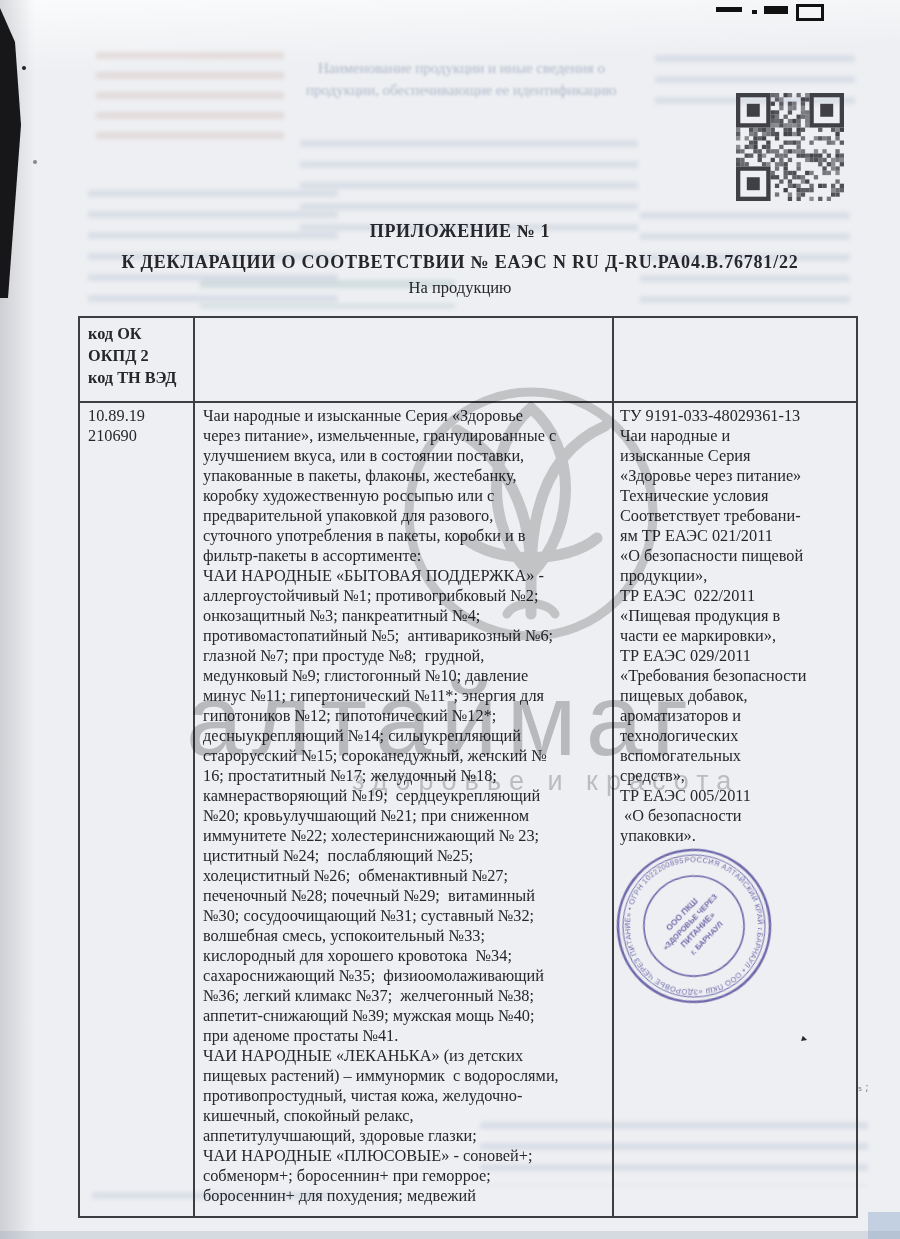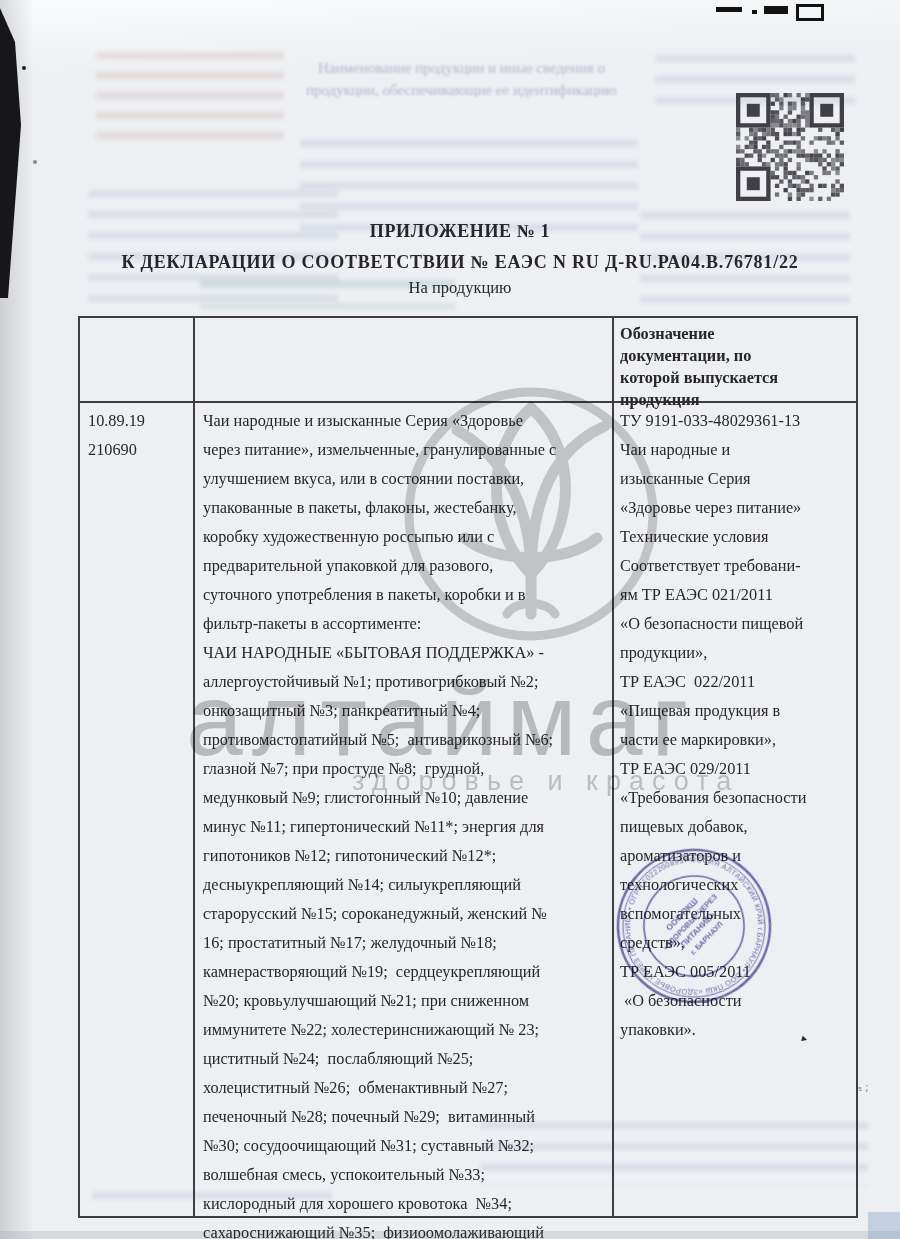--- a/index.html
+++ b/index.html
@@ -40,21 +40,21 @@
   .title-2{position:absolute;left:0;top:252px;width:920px;text-align:center;
     font-weight:bold;font-size:18px;letter-spacing:.8px;}
   .title-3{position:absolute;left:0;top:278px;width:920px;text-align:center;font-size:16.5px;}
 
   
   .tbl{position:absolute;left:78px;top:316px;width:776px;height:898px;
     border:2px solid #3d3d42;}
   .vline{position:absolute;top:0;bottom:0;border-left:2px solid #3d3d42;}
   .vline.v1{left:113px;} .vline.v2{left:532px;}
   .hline{position:absolute;left:0;right:0;top:83px;border-top:2px solid #3d3d42;}
-  .cell{position:absolute;white-space:pre-wrap;font-size:16.3px;line-height:29px;}
+  .cell{position:absolute;white-space:pre-wrap;font-size:16.3px;line-height:20px;}
   .cell.hdr{font-weight:bold;line-height:22px;}
   .c1h{left:8px;top:5px;width:100px;}
   .c2h{left:123px;top:5px;width:402px;}
   .c3h{left:540px;top:5px;width:228px;}
   .c1b{left:8px;top:88px;width:100px;}
   .c2b{left:123px;top:88px;width:406px;}
   .c3b{left:540px;top:88px;width:232px;}
 
   
   .wm{position:absolute;pointer-events:none;mix-blend-mode:multiply;}
@@ -331,24 +331,23 @@
   </div>
 
   <div class="title-1">ПРИЛОЖЕНИЕ № 1</div>
   <div class="title-2">К ДЕКЛАРАЦИИ О СООТВЕТСТВИИ № ЕАЭС N RU Д-RU.РА04.В.76781/22</div>
   <div class="title-3">На продукцию</div>
 
   <div class="tbl">
     <div class="vline v1"></div>
     <div class="vline v2"></div>
     <div class="hline"></div>
-    <div class="cell hdr c3h">Обозначение
-документации, по
-которой выпускается
-продукция</div>
+    <div class="cell hdr c1h">код ОК
+ОКПД 2
+код ТН ВЭД</div>
     <div class="cell c1b">10.89.19
 210690</div>
     <div class="cell c2b">Чаи народные и изысканные Серия «Здоровье
 через питание», измельченные, гранулированные с
 улучшением вкуса, или в состоянии поставки,
 упакованные в пакеты, флаконы, жестебанку,
 коробку художественную россыпью или с
 предварительной упаковкой для разового,
 суточного употребления в пакеты, коробки и в
 фильтр-пакеты в ассортименте:

